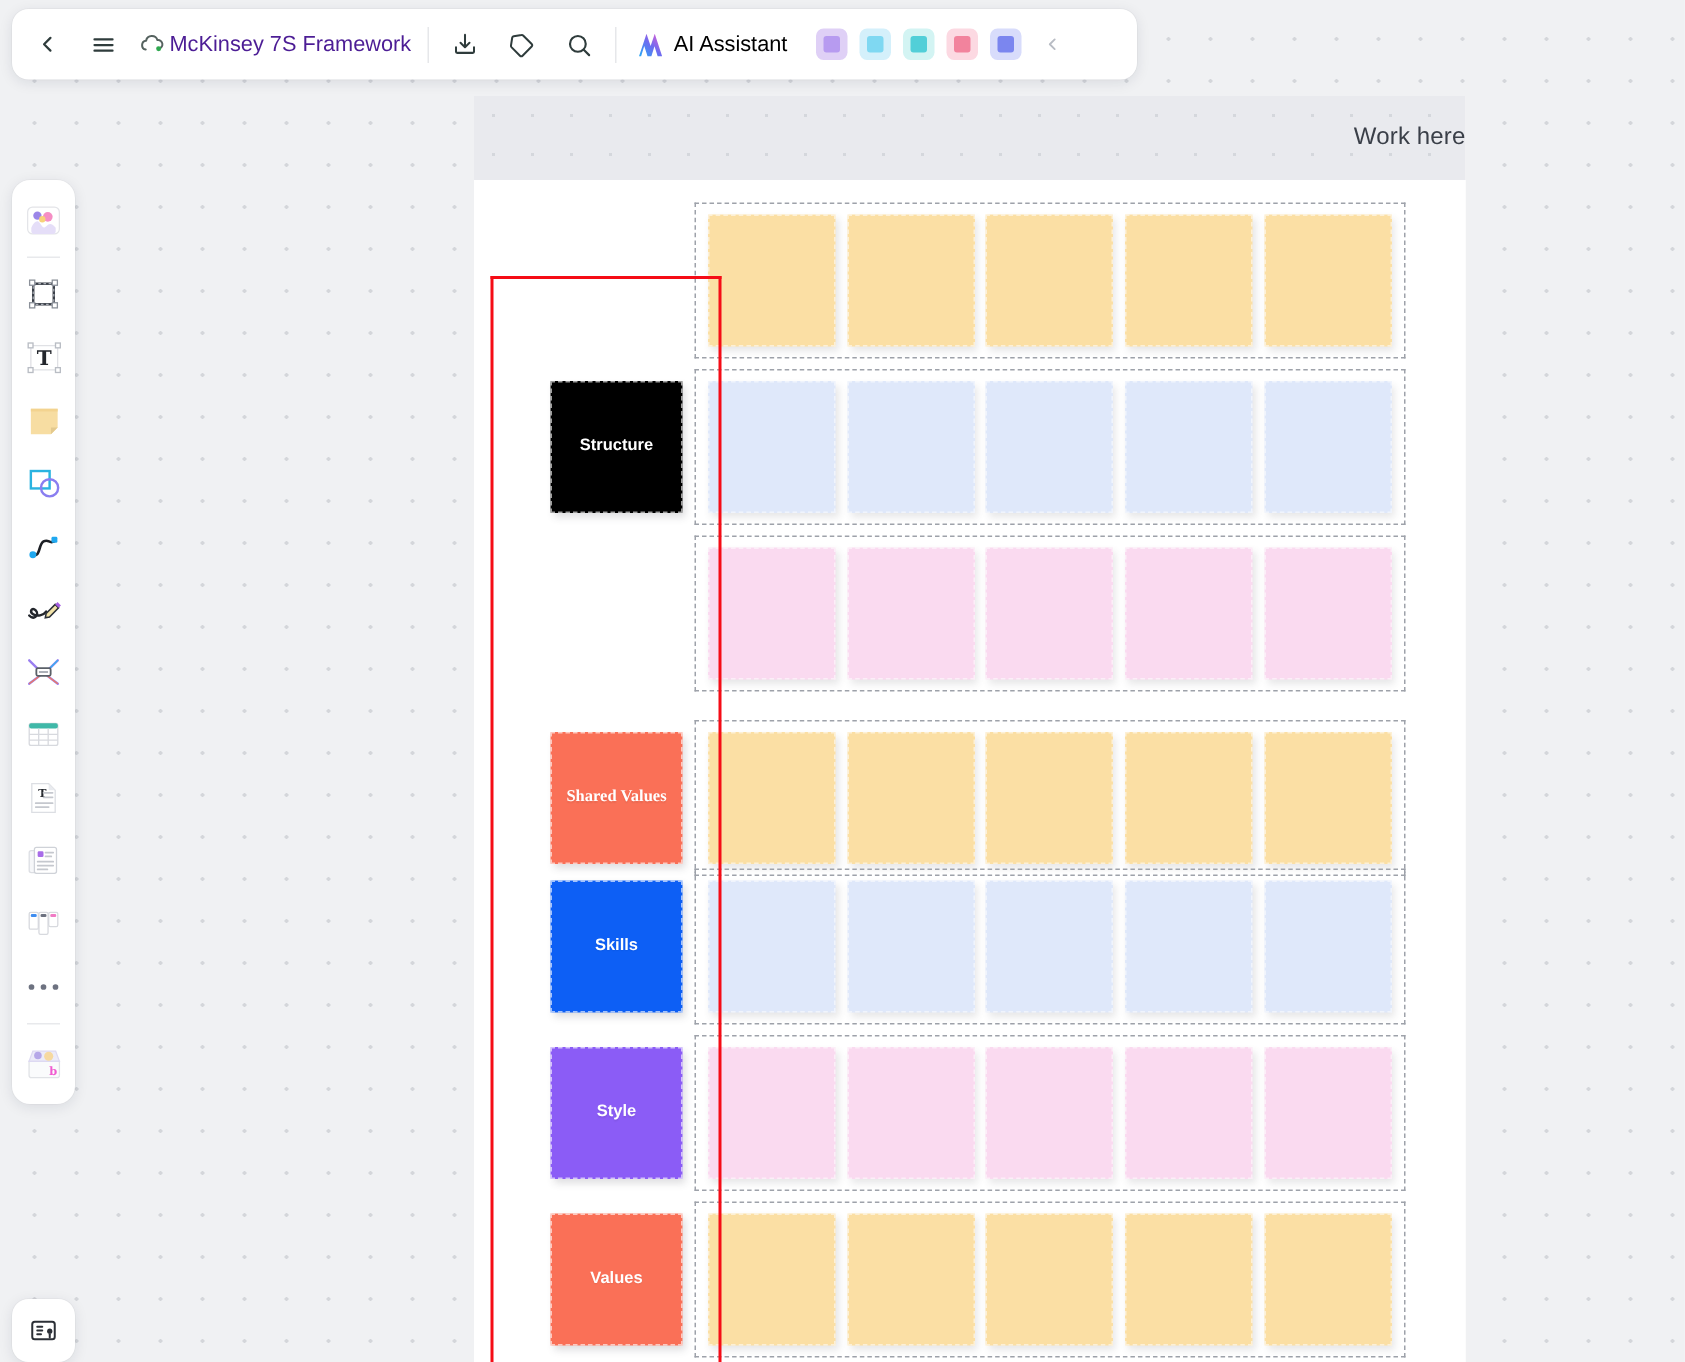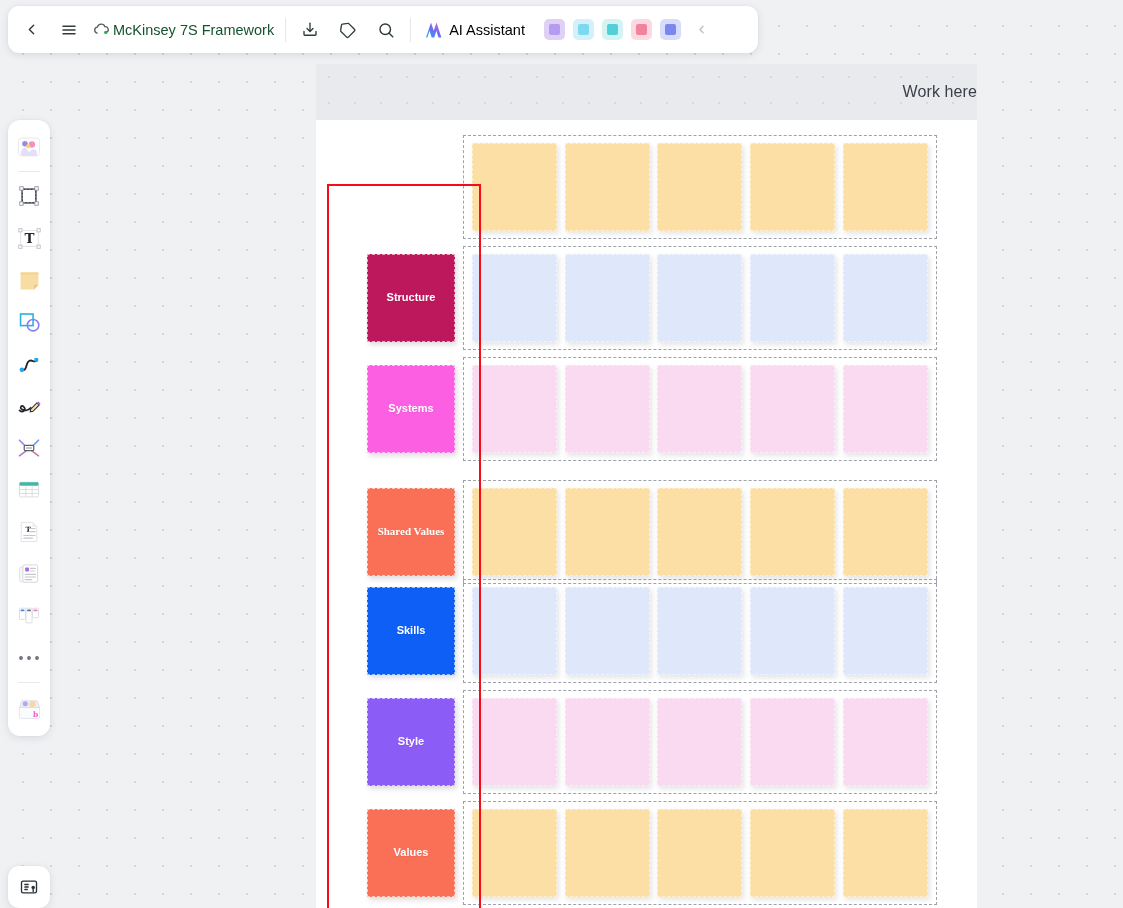--- a/index.html
+++ b/index.html
@@ -31,21 +31,21 @@
     z-index: 30;
   }
   .tb-btn {
     width: 38px; height: 38px;
     display: flex; align-items: center; justify-content: center;
     border-radius: 8px; cursor: pointer; color: #2f3c3c;
     flex: 0 0 auto;
   }
   .tb-sep { width: 1px; height: 24px; background: #e6e7ea; margin: 0 5px; flex:0 0 auto; }
   #doc-title {
-    font-size: 14.5px; color: #14532d; white-space: nowrap;
+    font-size: 14.5px; color: #4c1d95; white-space: nowrap;
     margin-left: 2px; margin-right: 6px; cursor: text;
   }
   #cloud-wrap { display:flex; align-items:center; margin-left:4px; }
   #ai-assistant {
     display: flex; align-items: center; gap: 5px;
     padding: 5px 7px 5px 5px; border-radius: 8px; cursor: pointer;
     margin-left: 2px;
   }
   #ai-assistant .label { font-size: 14.5px; color: #000000; white-space: nowrap; }
   .plug {
@@ -170,21 +170,21 @@
             </div>
             <div class="note-cell">
               <div class="note" style="background: rgb(251, 223, 164);"></div>
             </div>
             <div class="note-cell">
               <div class="note" style="background: rgb(251, 223, 164);"></div>
             </div>
           </div>
         </div>
         <div class="row" style="top: 122px;">
-          <div class="label-note" style="background: #be185d;">
+          <div class="label-note" style="background: #000000;">
             <span>Structure</span>
           </div>
           <div class="note-group">
             <div class="note-cell">
               <div class="note" style="background: rgb(223, 232, 250);"></div>
             </div>
             <div class="note-cell">
               <div class="note" style="background: rgb(223, 232, 250);"></div>
             </div>
             <div class="note-cell">
@@ -192,23 +192,20 @@
             </div>
             <div class="note-cell">
               <div class="note" style="background: rgb(223, 232, 250);"></div>
             </div>
             <div class="note-cell">
               <div class="note" style="background: rgb(223, 232, 250);"></div>
             </div>
           </div>
         </div>
         <div class="row" style="top: 233px;">
-          <div class="label-note" style="background: rgb(252, 95, 226);">
-            <span>Systems</span>
-          </div>
           <div class="note-group">
             <div class="note-cell">
               <div class="note" style="background: rgb(250, 218, 240);"></div>
             </div>
             <div class="note-cell">
               <div class="note" style="background: rgb(250, 218, 240);"></div>
             </div>
             <div class="note-cell">
               <div class="note" style="background: rgb(250, 218, 240);"></div>
             </div>

